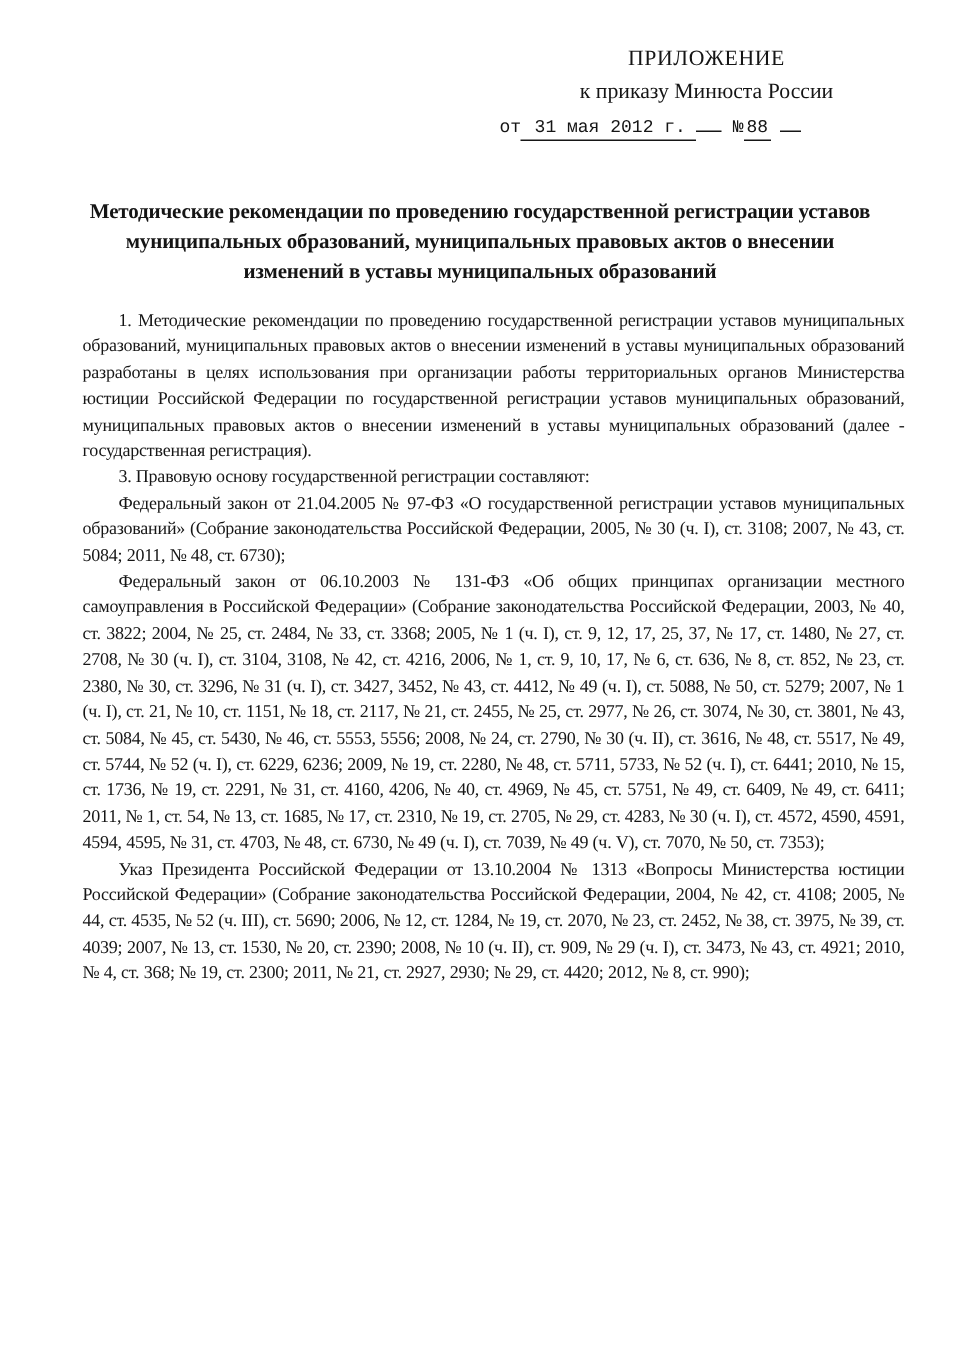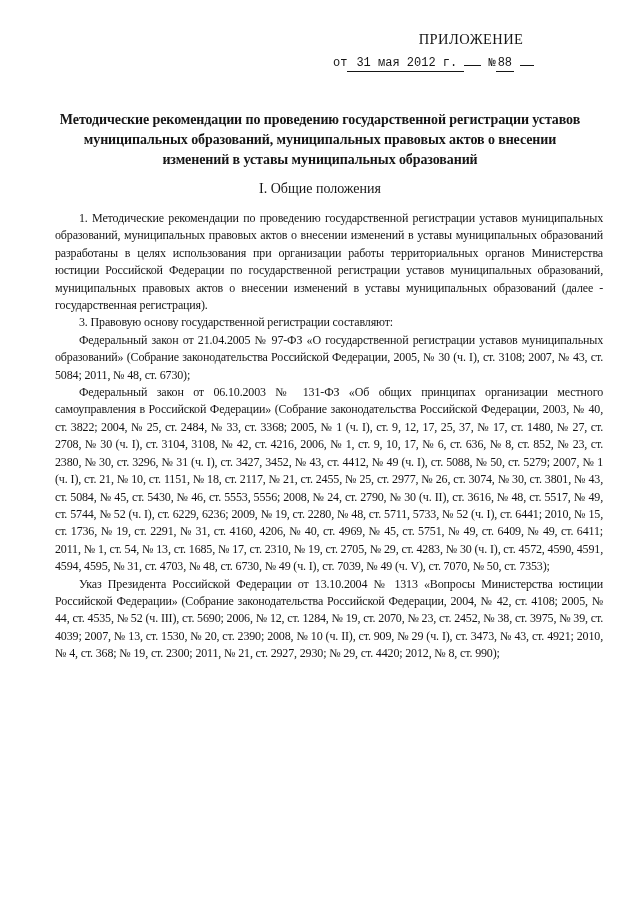--- a/index.html
+++ b/index.html
@@ -75,26 +75,26 @@
     text-indent: 24px;
   }
 </style>
 </head>
 <body>
 
 <div class="page">
 
   <div class="hdr">
     <div class="appendix">ПРИЛОЖЕНИЕ</div>
+    <div>к приказу Минюста России</div>
     <div class="line3"><span>от</span><span class="u date">31 мая 2012 г.</span><span class="u gap-a"></span> <span>№</span><span class="u num">88</span><span class="u gap-b"></span></div>
   </div>
 
   <div class="title">Методические рекомендации по проведению государственной регистрации уставов муниципальных образований, муниципальных правовых актов о внесении изменений в уставы муниципальных образований</div>
 
-  <div class="section-heading">I. Общие положения</div>
 
   <div class="body">
     <p>1. Методические рекомендации по проведению государственной регистрации уставов муниципальных образований, муниципальных правовых актов о внесении изменений в уставы муниципальных образований разработаны в целях использования при организации работы территориальных органов Министерства юстиции Российской Федерации по государственной регистрации уставов муниципальных образований, муниципальных правовых актов о внесении изменений в уставы муниципальных образований (далее - государственная регистрация).</p>
     <p>3. Правовую основу государственной регистрации составляют:</p>
     <p>Федеральный закон от 21.04.2005 № 97-ФЗ «О государственной регистрации уставов муниципальных образований» (Собрание законодательства Российской Федерации, 2005, № 30 (ч. I), ст. 3108; 2007, № 43, ст. 5084; 2011, № 48, ст. 6730);</p>
     <p>Федеральный закон от 06.10.2003 № 131-ФЗ «Об общих принципах организации местного самоуправления в Российской Федерации» (Собрание законодательства Российской Федерации, 2003, № 40, ст. 3822; 2004, № 25, ст. 2484, № 33, ст. 3368; 2005, № 1 (ч. I), ст. 9, 12, 17, 25, 37, № 17, ст. 1480, № 27, ст. 2708, № 30 (ч. I), ст. 3104, 3108, № 42, ст. 4216, 2006, № 1, ст. 9, 10, 17, № 6, ст. 636, № 8, ст. 852, № 23, ст. 2380, № 30, ст. 3296, № 31 (ч. I), ст. 3427, 3452, № 43, ст. 4412, № 49 (ч. I), ст. 5088, № 50, ст. 5279; 2007, № 1 (ч. I), ст. 21, № 10, ст. 1151, № 18, ст. 2117, № 21, ст. 2455, № 25, ст. 2977, № 26, ст. 3074, № 30, ст. 3801, № 43, ст. 5084, № 45, ст. 5430, № 46, ст. 5553, 5556; 2008, № 24, ст. 2790, № 30 (ч. II), ст. 3616, № 48, ст. 5517, № 49, ст. 5744, № 52 (ч. I), ст. 6229, 6236; 2009, № 19, ст. 2280, № 48, ст. 5711, 5733, № 52 (ч. I), ст. 6441; 2010, № 15, ст. 1736, № 19, ст. 2291, № 31, ст. 4160, 4206, № 40, ст. 4969, № 45, ст. 5751, № 49, ст. 6409, № 49, ст. 6411; 2011, № 1, ст. 54, № 13, ст. 1685, № 17, ст. 2310, № 19, ст. 2705, № 29, ст. 4283, № 30 (ч. I), ст. 4572, 4590, 4591, 4594, 4595, № 31, ст. 4703, № 48, ст. 6730, № 49 (ч. I), ст. 7039, № 49 (ч. V), ст. 7070, № 50, ст. 7353);</p>
     <p>Указ Президента Российской Федерации от 13.10.2004 № 1313 «Вопросы Министерства юстиции Российской Федерации» (Собрание законодательства Российской Федерации, 2004, № 42, ст. 4108; 2005, № 44, ст. 4535, № 52 (ч. III), ст. 5690; 2006, № 12, ст. 1284, № 19, ст. 2070, № 23, ст. 2452, № 38, ст. 3975, № 39, ст. 4039; 2007, № 13, ст. 1530, № 20, ст. 2390; 2008, № 10 (ч. II), ст. 909, № 29 (ч. I), ст. 3473, № 43, ст. 4921; 2010, № 4, ст. 368; № 19, ст. 2300; 2011, № 21, ст. 2927, 2930; № 29, ст. 4420; 2012, № 8, ст. 990);</p>
   </div>
 
 </div>

